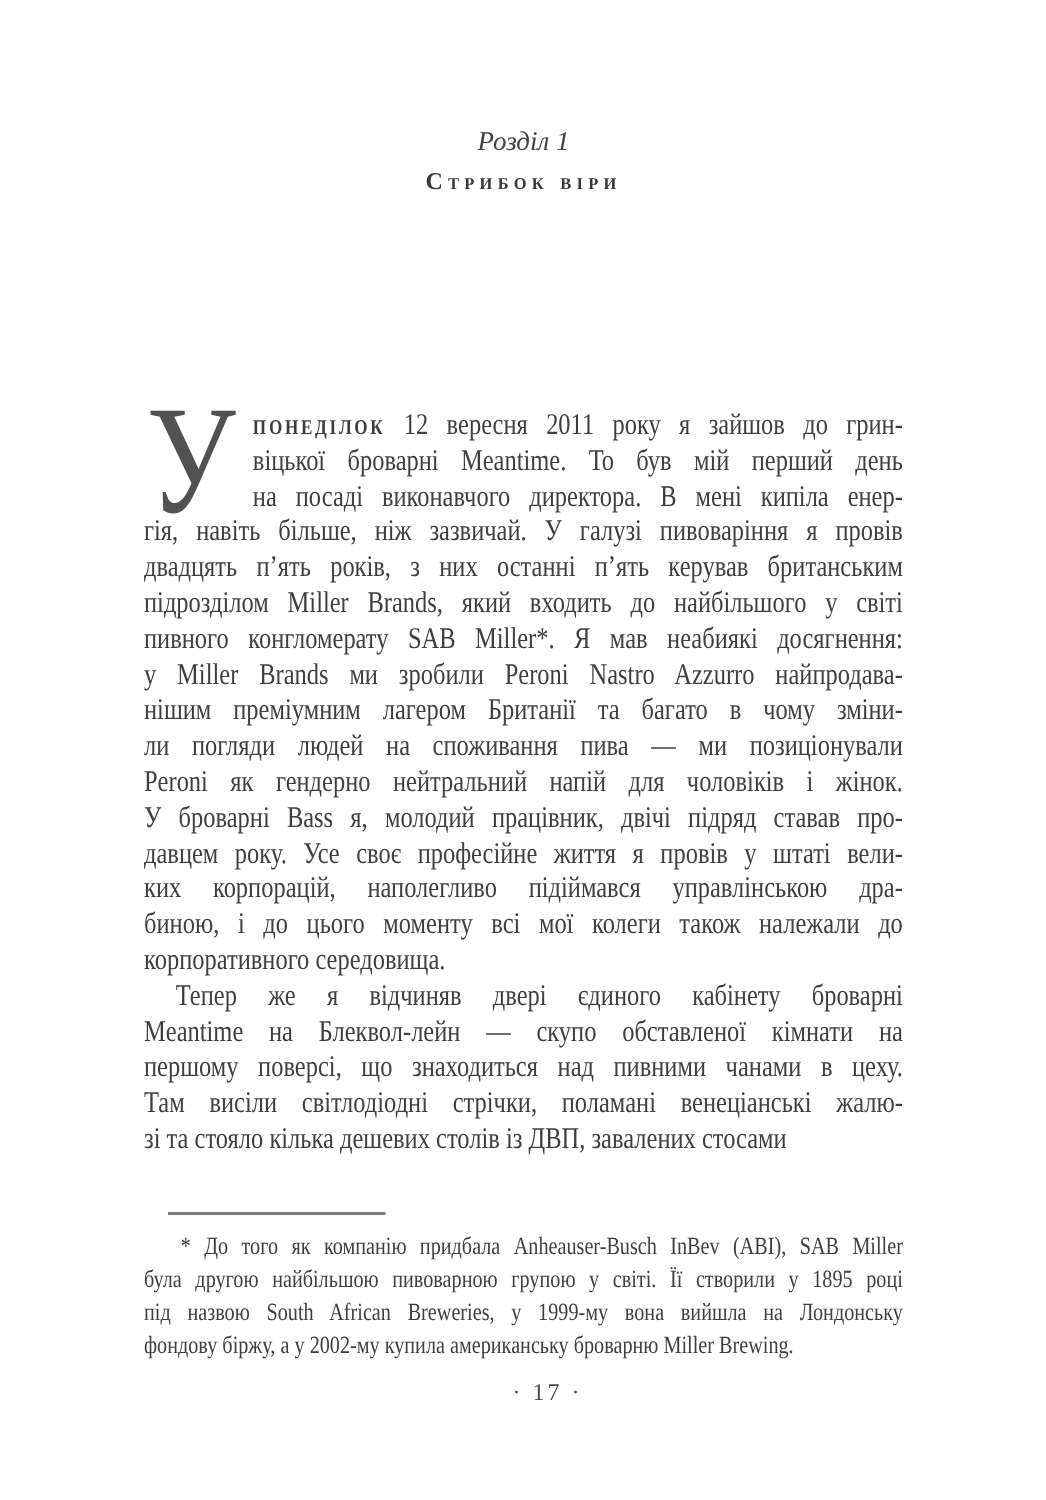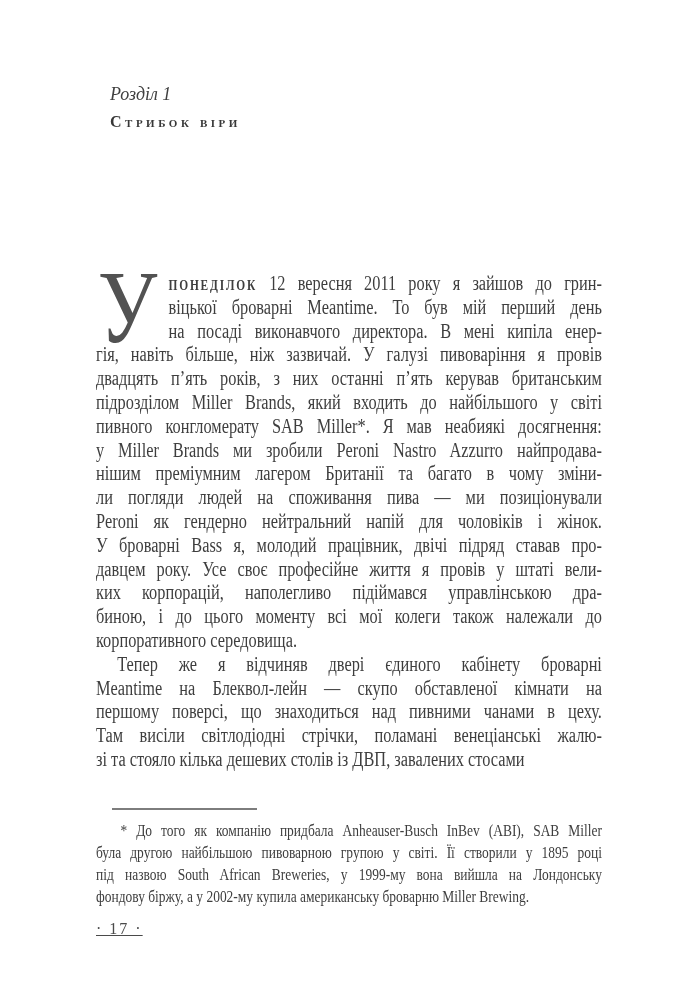--- a/index.html
+++ b/index.html
@@ -6,21 +6,22 @@
   .page {
     position:relative;
     width:697px; height:1000px;
     margin:0 auto;
     background:#ffffff;
     font-family:"Liberation Serif", serif;
     color:#3e3e3e;
     overflow:hidden;
   }
   .chapter-head {
-    position:absolute; top:84px; left:110px; width:506px;
+    position:absolute; top:84px; left:96px; width:506px;
+    text-align:center;
   }
   .chapter-label {
     font-style:italic;
     font-size:18px; line-height:20px;
     color:#404040;
   }
   .chapter-title {
     margin-top:5px;
     font-size:16px; line-height:26px;
     font-variant:small-caps;
@@ -61,25 +62,24 @@
     position:absolute; top:820px; left:96px;
     width:620px;
     transform:scaleX(0.816);
     transform-origin:left top;
     font-size:16.5px; line-height:22px;
     text-align:justify;
     color:#3e3e3e;
   }
   .fn-first { padding-left:30px; }
   .page-number {
-    position:absolute; top:920px; left:96px; width:506px;
-    text-align:left;
+    position:absolute; top:920px; left:112px; width:506px;
+    text-align:center;
     font-size:16px; letter-spacing:2px;
     color:#4a4a4a;
-    text-decoration:underline;
   }
 </style>
 </head>
 <body>
 
 <div class="page">
 
   <header class="chapter-head">
     <div class="chapter-label">Розділ 1</div>
     <div class="chapter-title">Стрибок віри</div>

